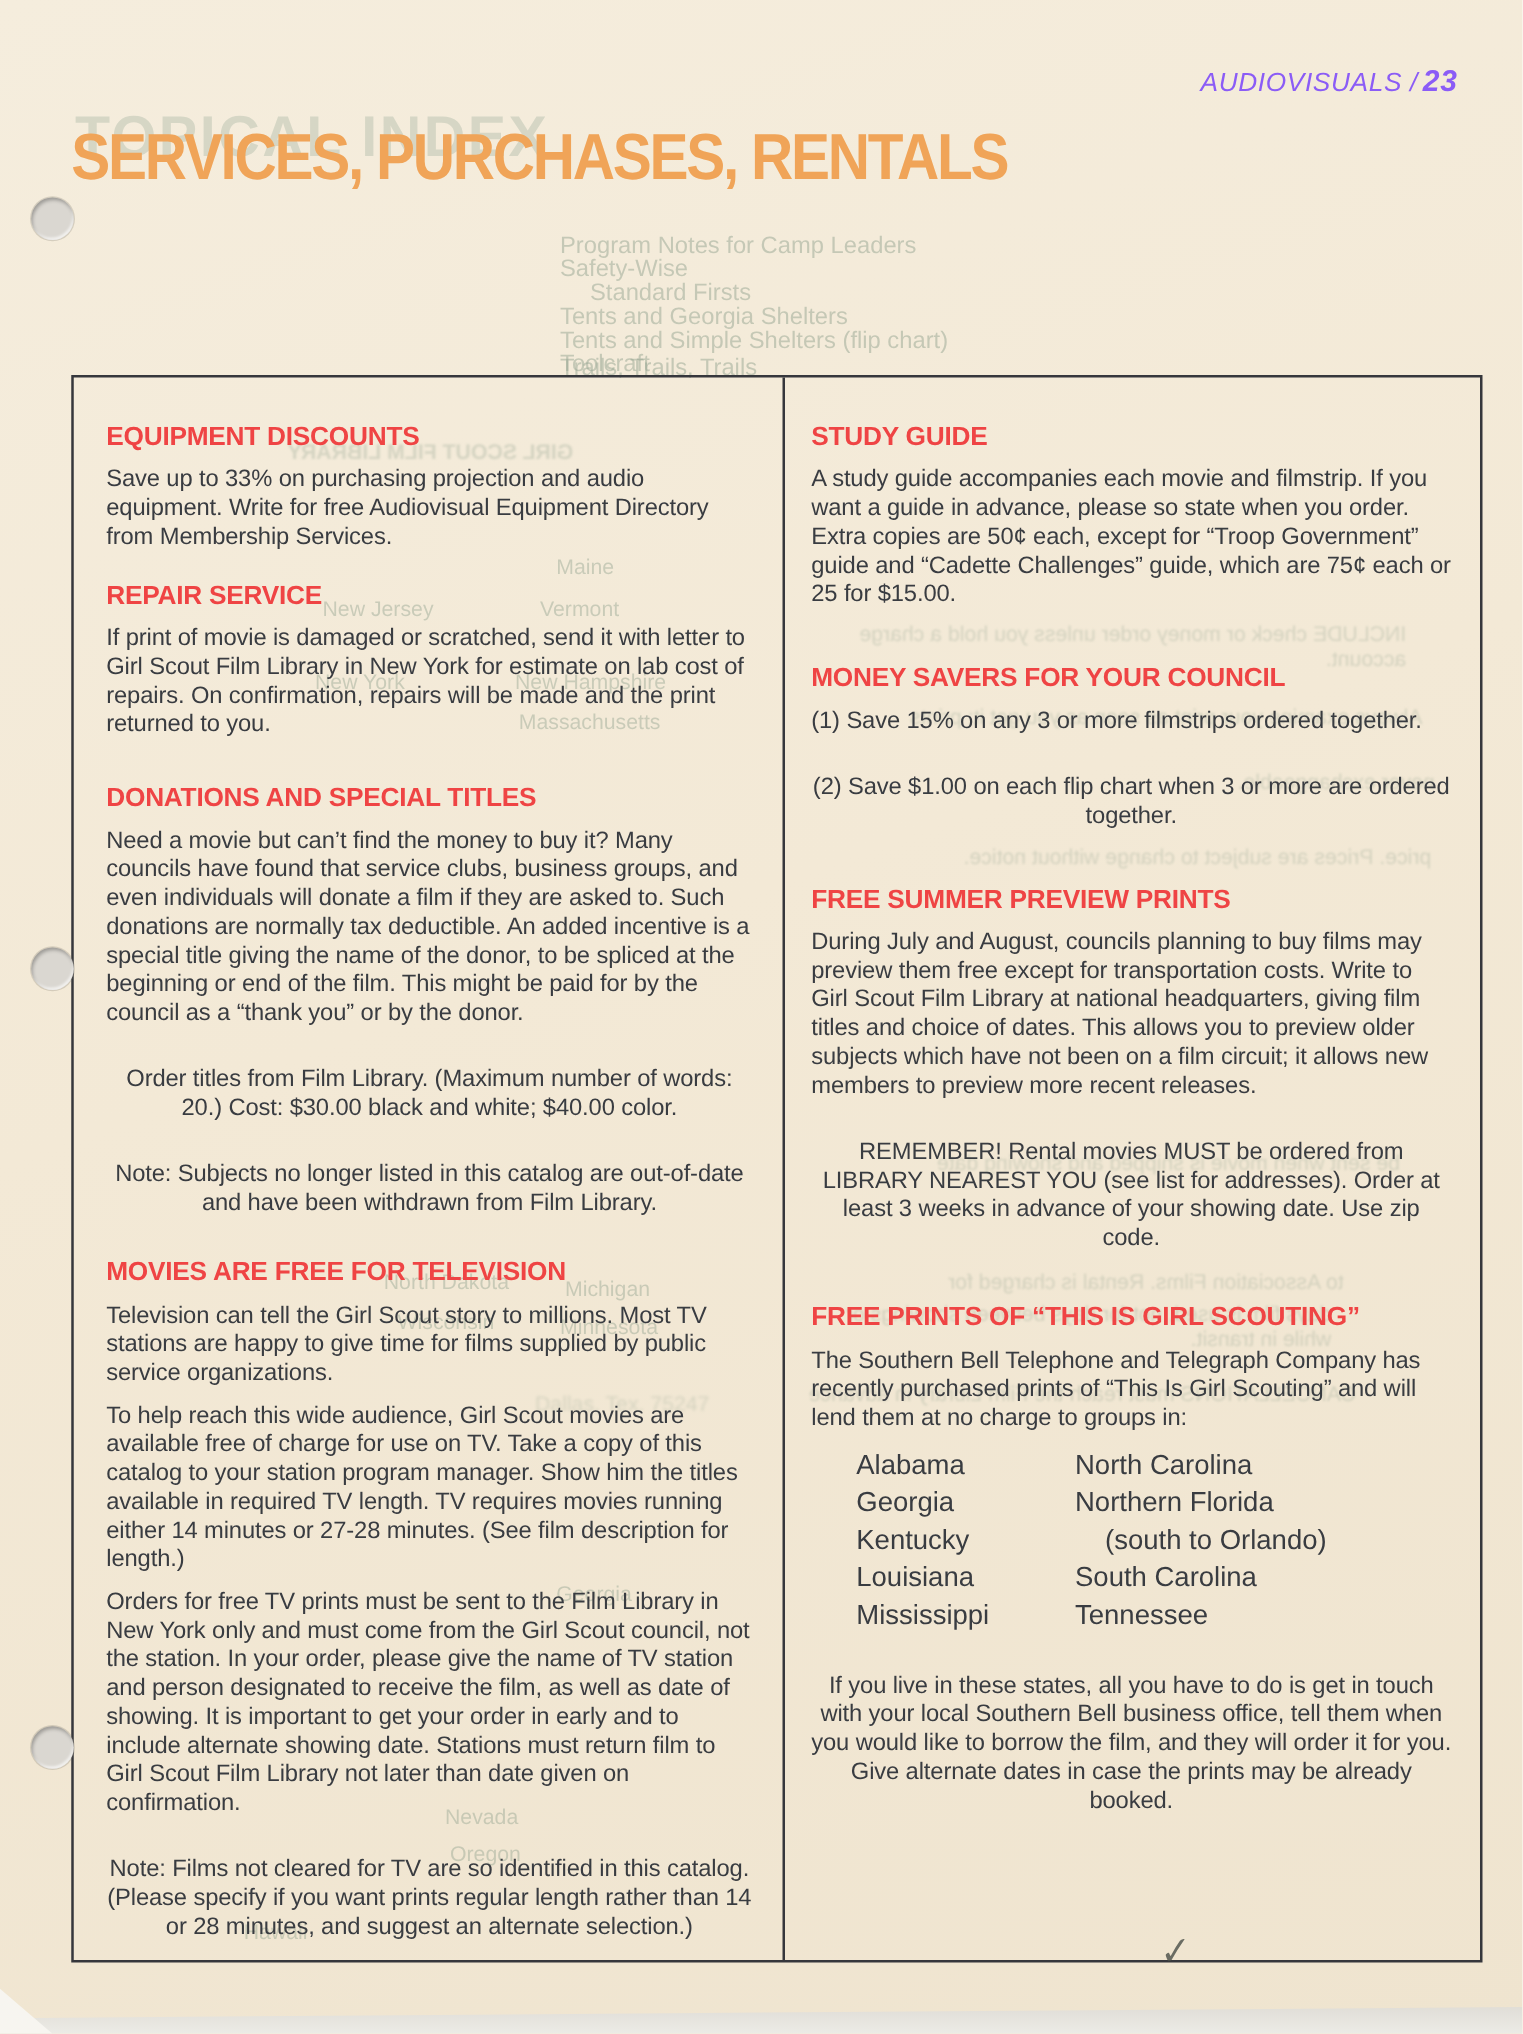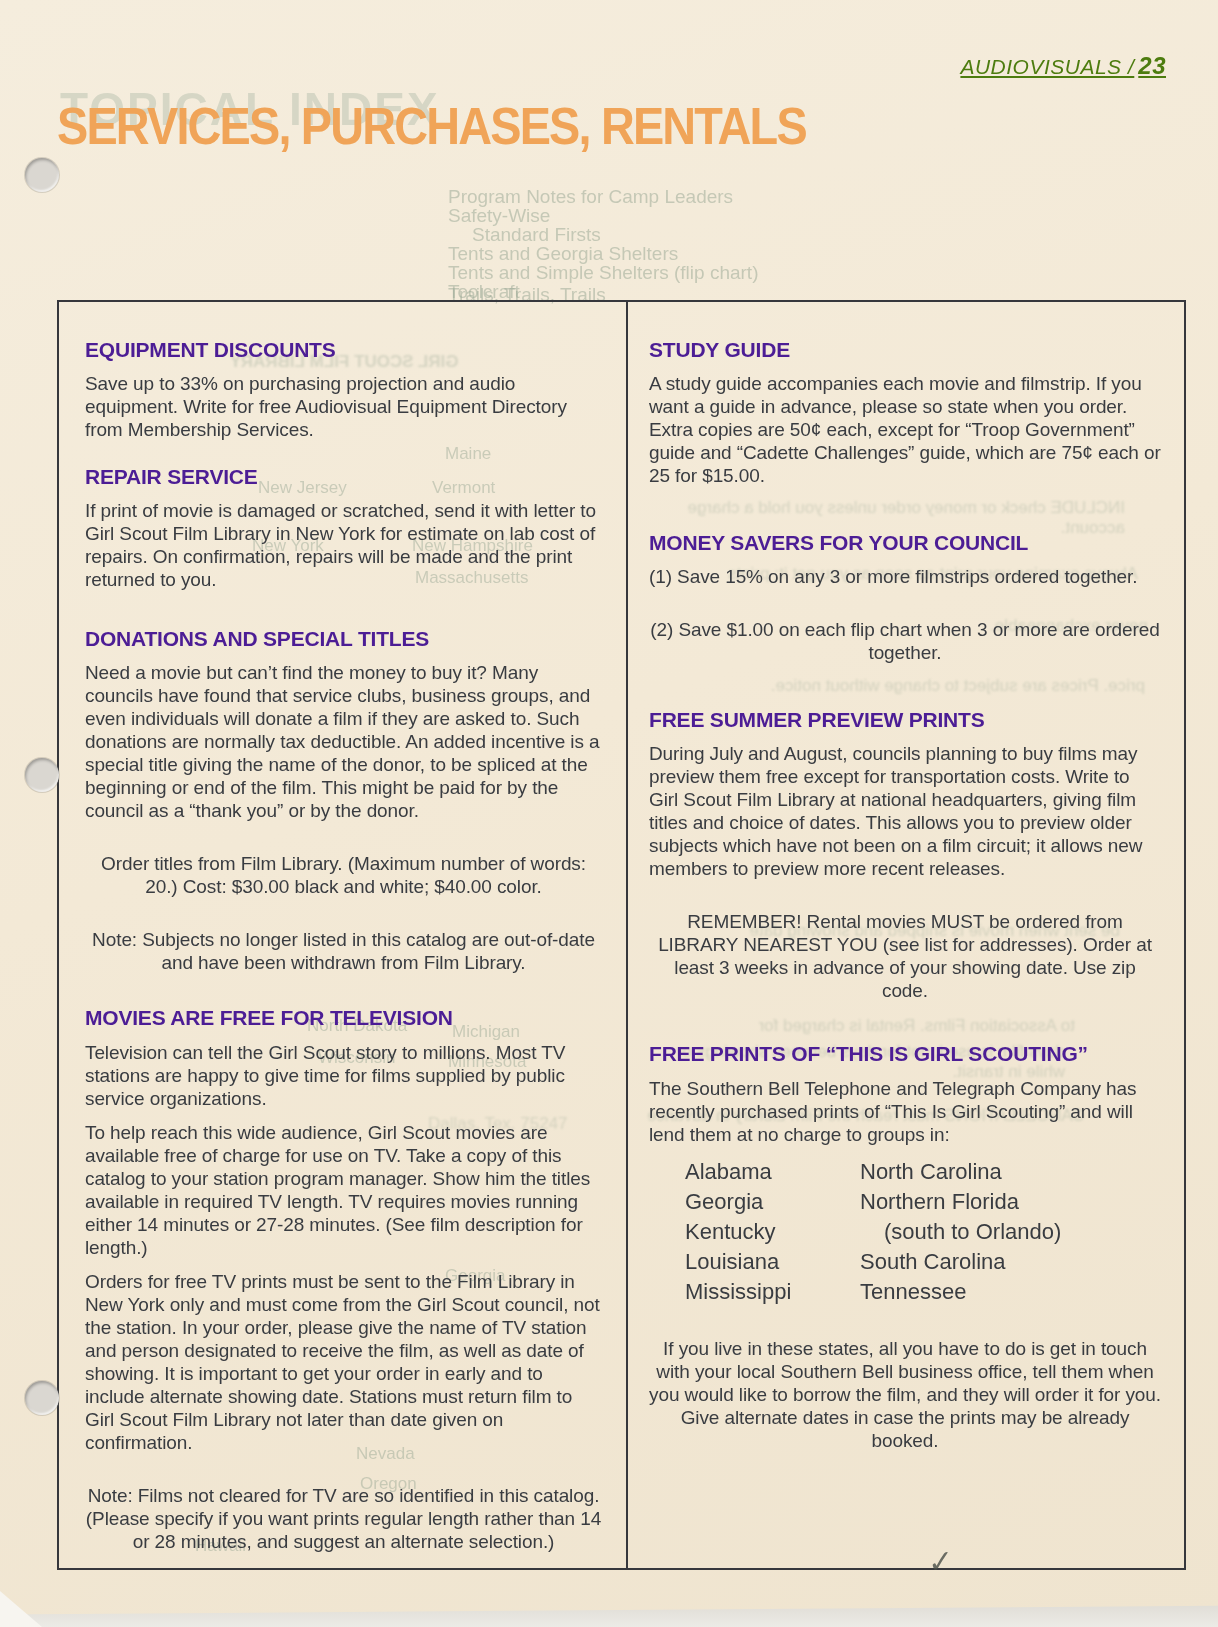--- a/index.html
+++ b/index.html
@@ -6,21 +6,21 @@
   body{
     width:1218px;height:1627px;position:relative;overflow:hidden;
     font-family:"Liberation Sans",sans-serif;
     background:linear-gradient(160deg,#f5eddd 0%,#f3e9d6 45%,#efe4cf 100%);
   }
   .page{position:absolute;inset:0;}
 
   
   .page-header{
     position:absolute;top:52px;right:52px;
-    font-size:21px;font-style:italic;color:#4d7c0f;letter-spacing:.5px;text-decoration:underline;
+    font-size:21px;font-style:italic;color:#8b5cf6;letter-spacing:.5px;
   }
   .page-header .pagenum{font-weight:700;font-size:24px;font-style:italic;margin-left:4px;}
 
   
   .main-title{
     position:absolute;left:57px;top:96px;margin:0;
     font-size:52px;font-weight:800;color:#f0a458;letter-spacing:-2px;
     transform:scaleX(.9);transform-origin:left top;white-space:nowrap;z-index:3;
   }
 
@@ -40,21 +40,21 @@
     position:absolute;left:57px;top:300px;width:1129px;height:1270px;
     border:2px solid #36373c;box-sizing:border-box;z-index:2;
   }
   .divider{position:absolute;left:567px;top:0;bottom:0;width:2px;background:#36373c;}
   .col{position:absolute;top:0;bottom:0;overflow:hidden;}
   .col.left{left:26px;width:517px;}
   .col.right{left:590px;width:512px;}
   .col{padding-top:36px;box-sizing:border-box;}
 
   h2{
-    font-size:21px;font-weight:700;color:#4c1d95;letter-spacing:-.2px;
+    font-size:21px;font-weight:700;color:#ef4444;letter-spacing:-.2px;
     margin:0 0 10px 0;line-height:1.15;
   }
   p{
     font-size:19px;line-height:23px;color:#393c41;letter-spacing:-.1px;
     margin:0 0 11px 0;
   }
   section{margin:0;}
   .mt-sm{margin-top:24px;}
   .mt-md{margin-top:32px;}
   .mt-lg{margin-top:36px;}

